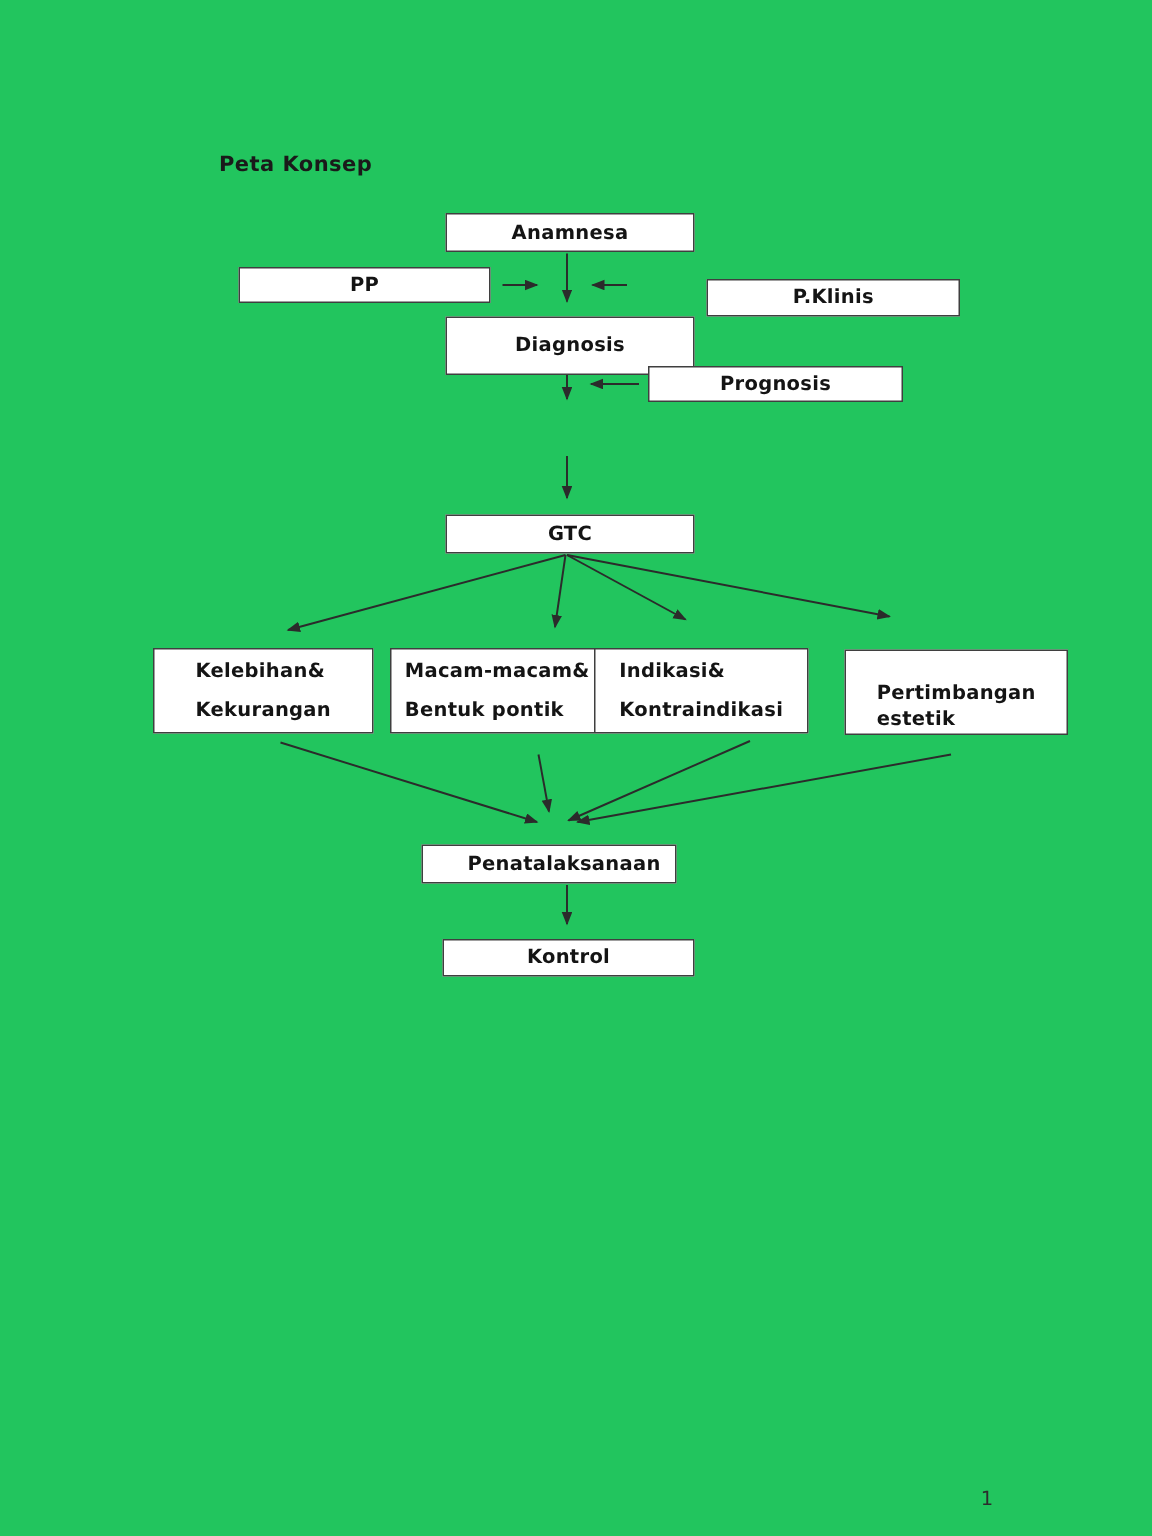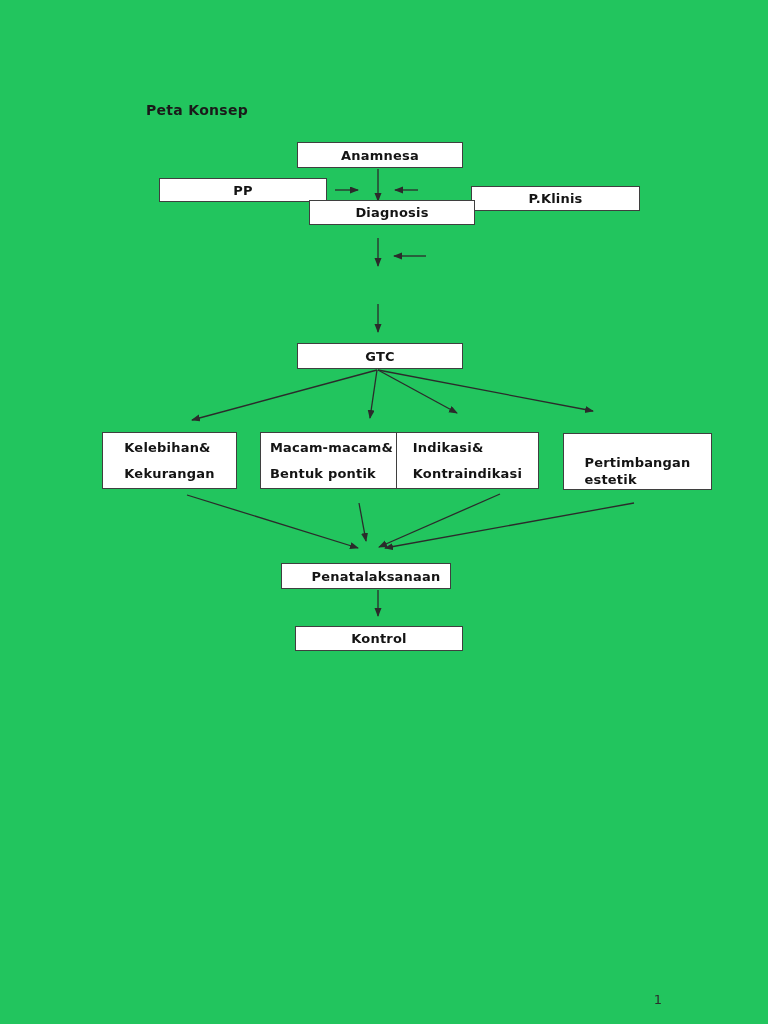--- a/index.html
+++ b/index.html
@@ -99,27 +99,28 @@
       <line x1="378" y1="590" x2="378" y2="616" marker-end="url(#ah)"></line>
     </g>
   </svg>
 
   <div class="node" style="left:297px; top:142px; width:166px; height:26px;">Anamnesa</div>
 
   <div class="node" style="left:159px; top:178px; width:168px; height:24px;">PP</div>
 
   <div class="node" style="left:423px; top:186px; width:169px; height:25px;margin-left:48px;">P.Klinis</div>
 
-  <div class="node" style="left:297px; top:200px; width:166px; height:25px;margin-left:12px;">Diagnosis</div>
+  <div class="node" style="left:297px; top:211px; width:166px; height:39px;">Diagnosis</div>
 
+  <div class="node" style="left:432px; top:244px; width:170px; height:24px;">Prognosis</div>
 
 
   <div class="node" style="left:297px; top:343px; width:166px; height:26px;">GTC</div>
 
-  <div class="node tall-spread" style="left:102px; top:432px; width:135px; height:57px;">Kelebihan&amp;
+  <div class="node tall-spread" style="left:102px; top:432px; width:147px; height:57px;">Kelebihan&amp;
 Kekurangan</div>
 
   <div class="node tall-spread" style="left:260px; top:432px; width:143px; height:57px;">Macam-macam&amp;
 Bentuk pontik</div>
 
   <div class="node tall-spread" style="left:396px; top:432px; width:143px; height:57px;">Indikasi&amp;
 Kontraindikasi</div>
 
   <div class="node tall-tight" style="left:563px; top:433px; width:149px; height:57px;">Pertimbangan
 estetik</div>

